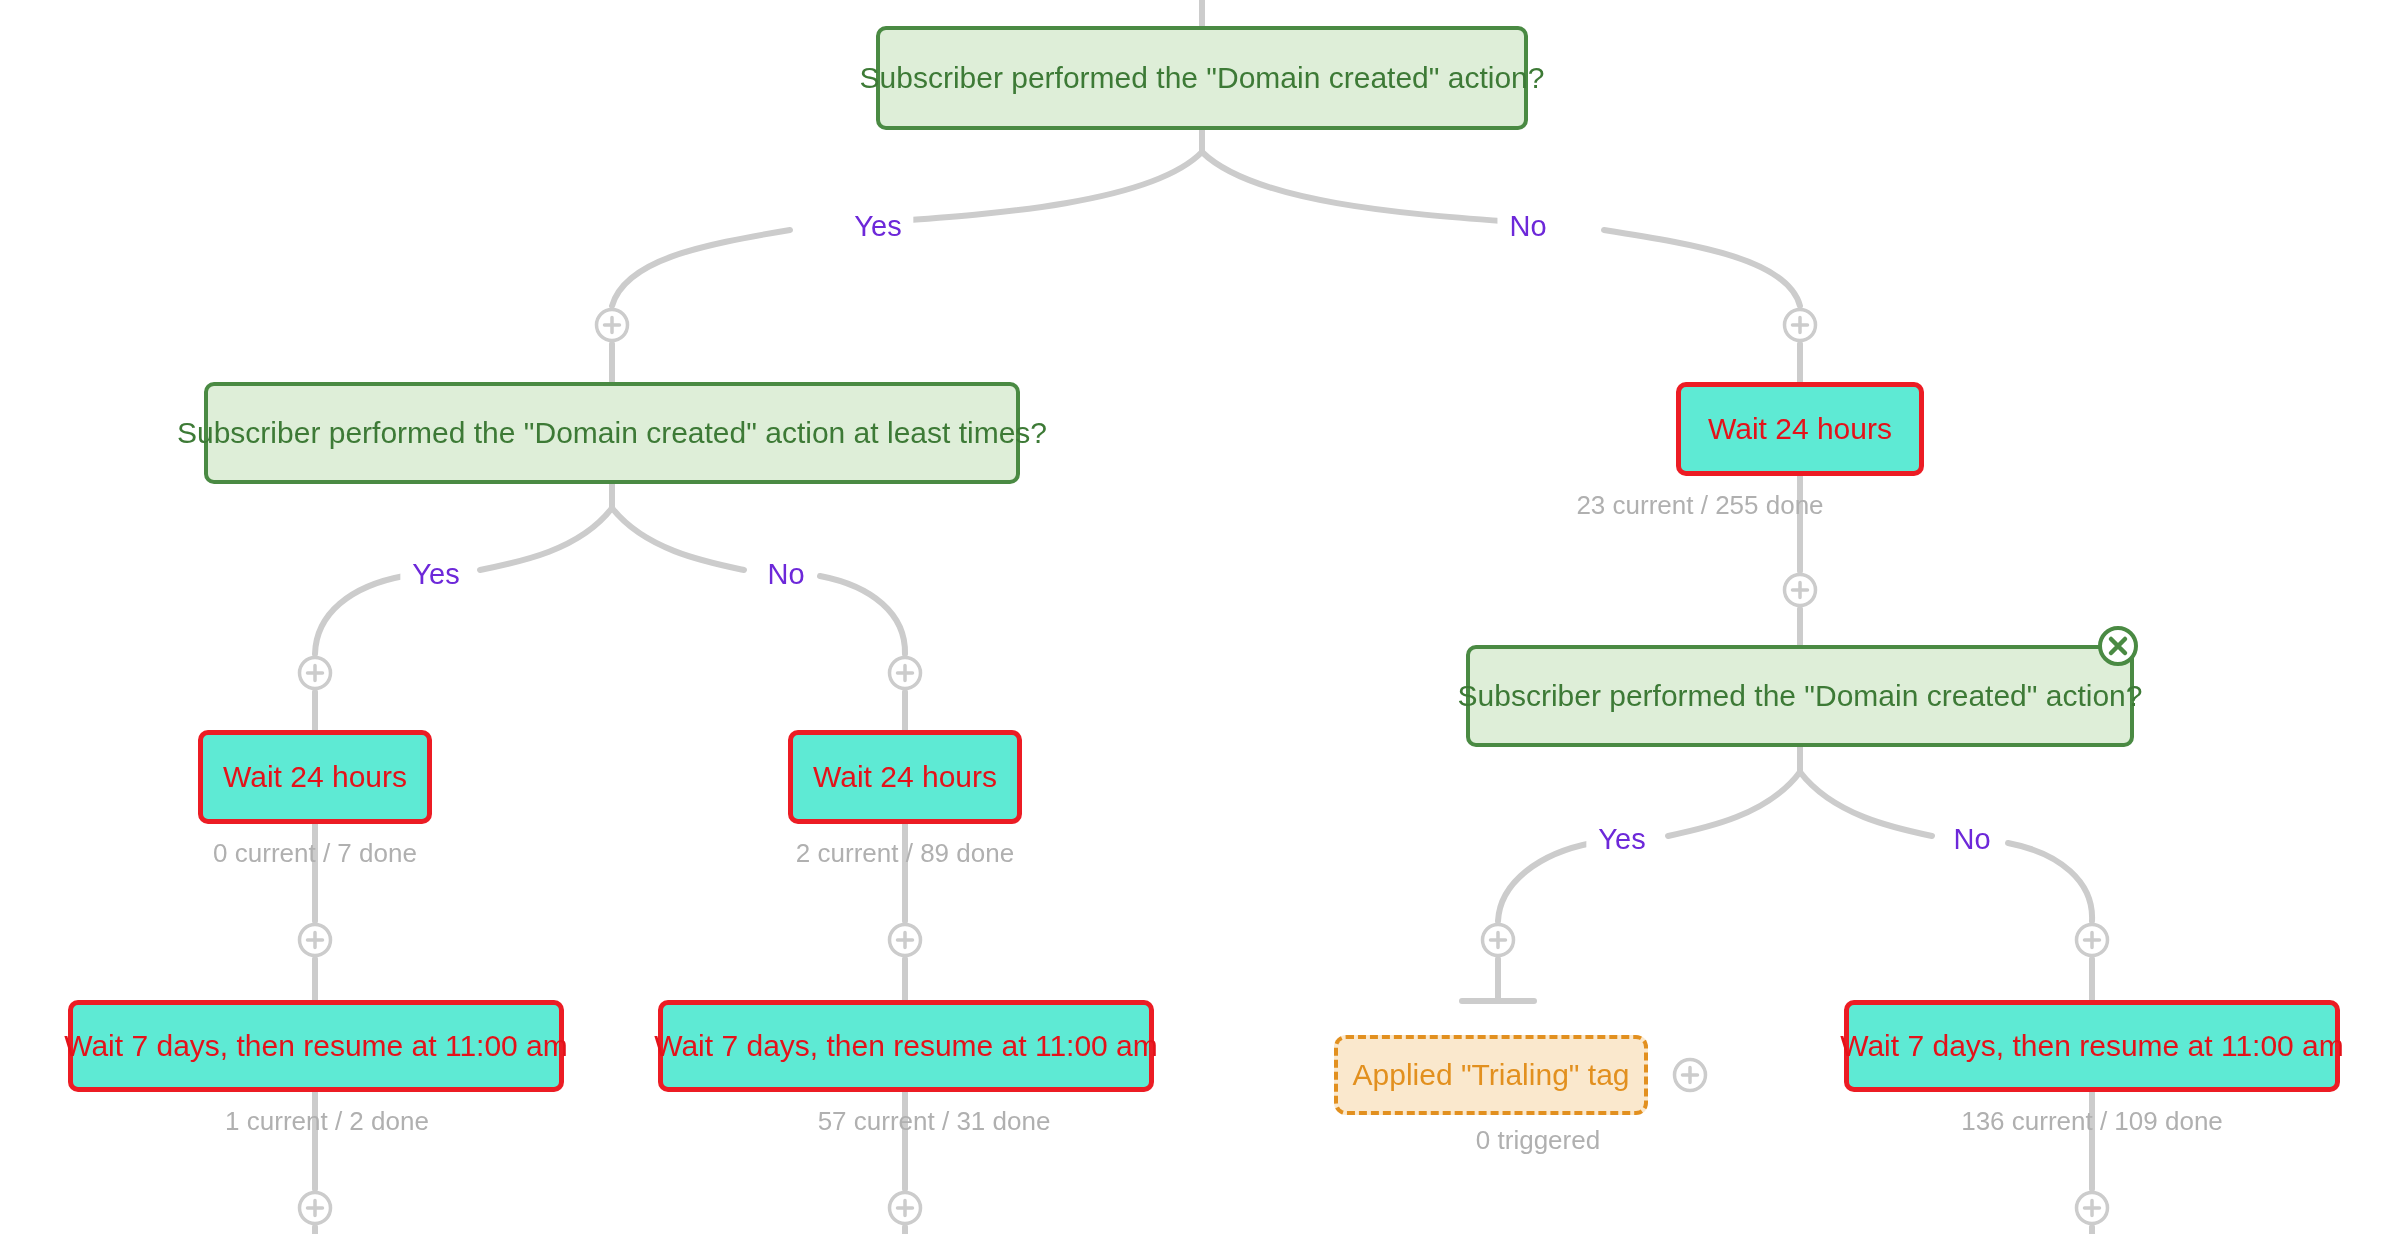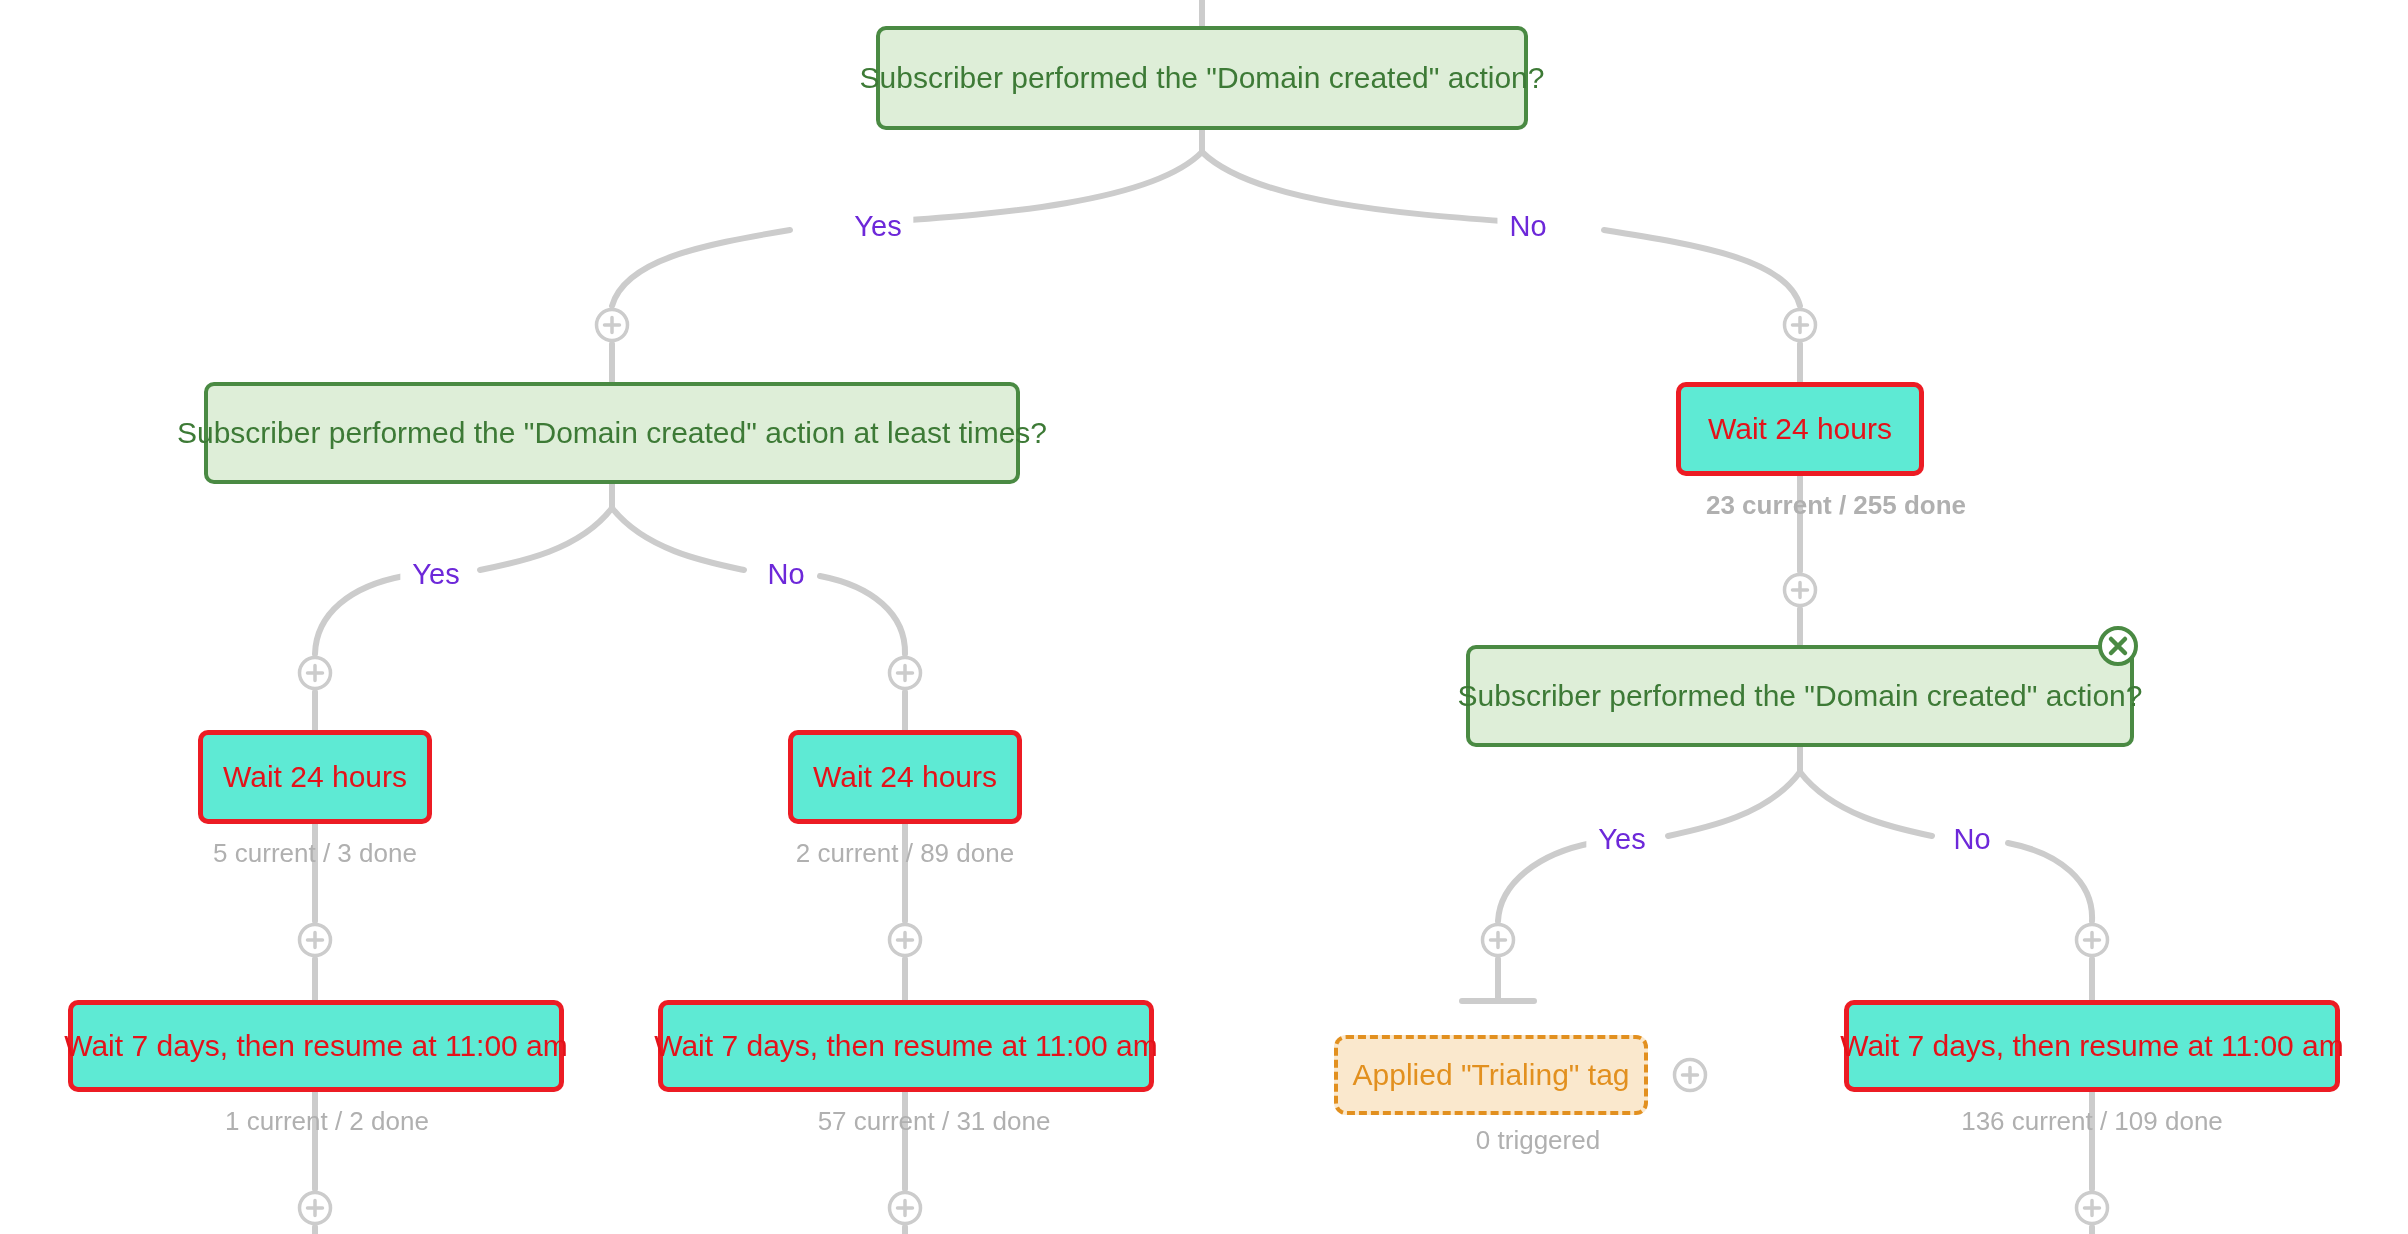--- a/index.html
+++ b/index.html
@@ -177,36 +177,36 @@
     <span>Subscriber performed the "Domain created" action?</span>
   </div>
 
   <div class="node condition" style="left:204px; top:382px; width:816px; height:102px;">
     <span>Subscriber performed the "Domain created" action at least times?</span>
   </div>
 
   <div class="node wait" style="left:1676px; top:382px; width:248px; height:94px;">
     <span>Wait 24 hours</span>
   </div>
-  <div class="stat" style="left:1836px; top:490px;font-weight:bold;">23 current / 255 done</div>
+  <div class="stat" style="left:1700px; top:490px;">23 current / 255 done</div>
 
   <div class="node condition selected" style="left:1466px; top:645px; width:668px; height:102px;">
     <span>Subscriber performed the "Domain created" action?</span>
   </div>
   <div class="close-btn" style="left:2118px; top:646px;">
     <svg width="44" height="44" viewBox="0 0 44 44" xmlns="http://www.w3.org/2000/svg">
       <circle cx="22" cy="22" r="18" fill="#ffffff" stroke="#4a8a43" stroke-width="4"></circle>
       <path d="M 15 15 L 29 29 M 29 15 L 15 29" stroke="#4a8a43" stroke-width="4.5" stroke-linecap="round"></path>
     </svg>
   </div>
 
   <div class="node wait" style="left:198px; top:730px; width:234px; height:94px;">
     <span>Wait 24 hours</span>
   </div>
-  <div class="stat" style="left:315px; top:838px;">5 current / 3 done</div>
+  <div class="stat" style="left:315px; top:838px;">0 current / 7 done</div>
 
   <div class="node wait" style="left:788px; top:730px; width:234px; height:94px;">
     <span>Wait 24 hours</span>
   </div>
   <div class="stat" style="left:905px; top:838px;">2 current / 89 done</div>
 
   <div class="node wait" style="left:68px; top:1000px; width:496px; height:92px;">
     <span>Wait 7 days, then resume at 11:00 am</span>
   </div>
   <div class="stat" style="left:327px; top:1106px;">1 current / 2 done</div>

